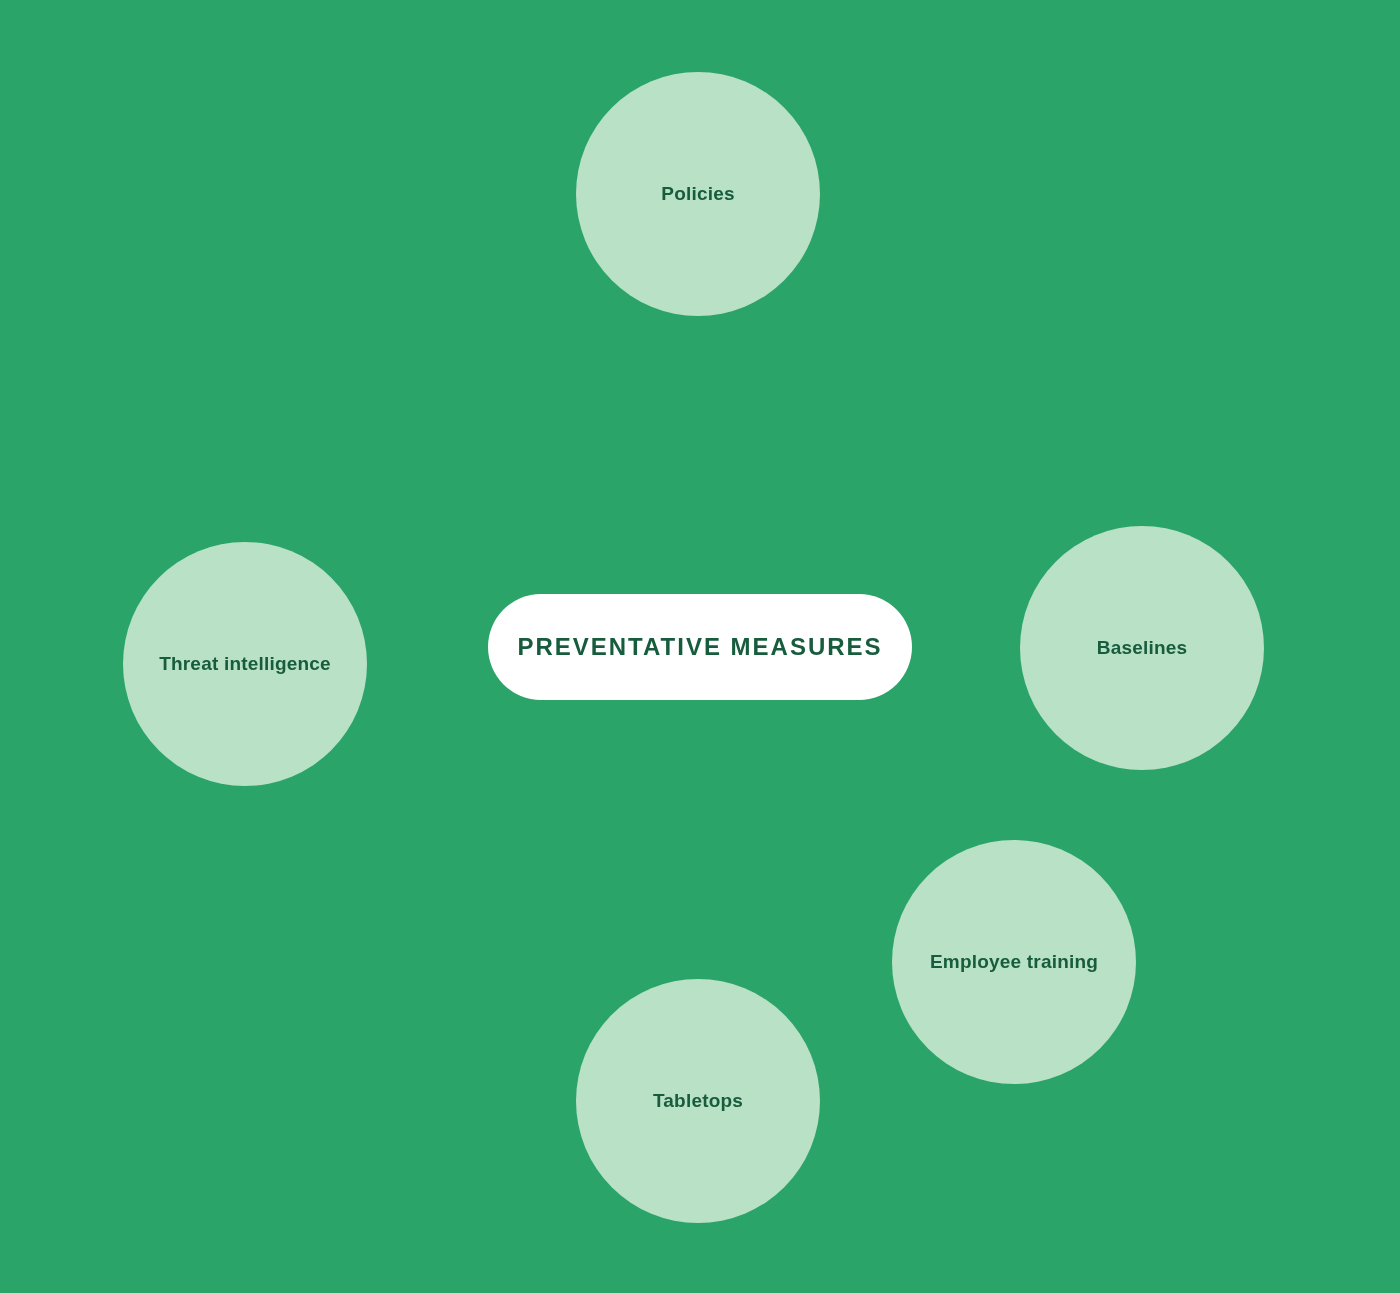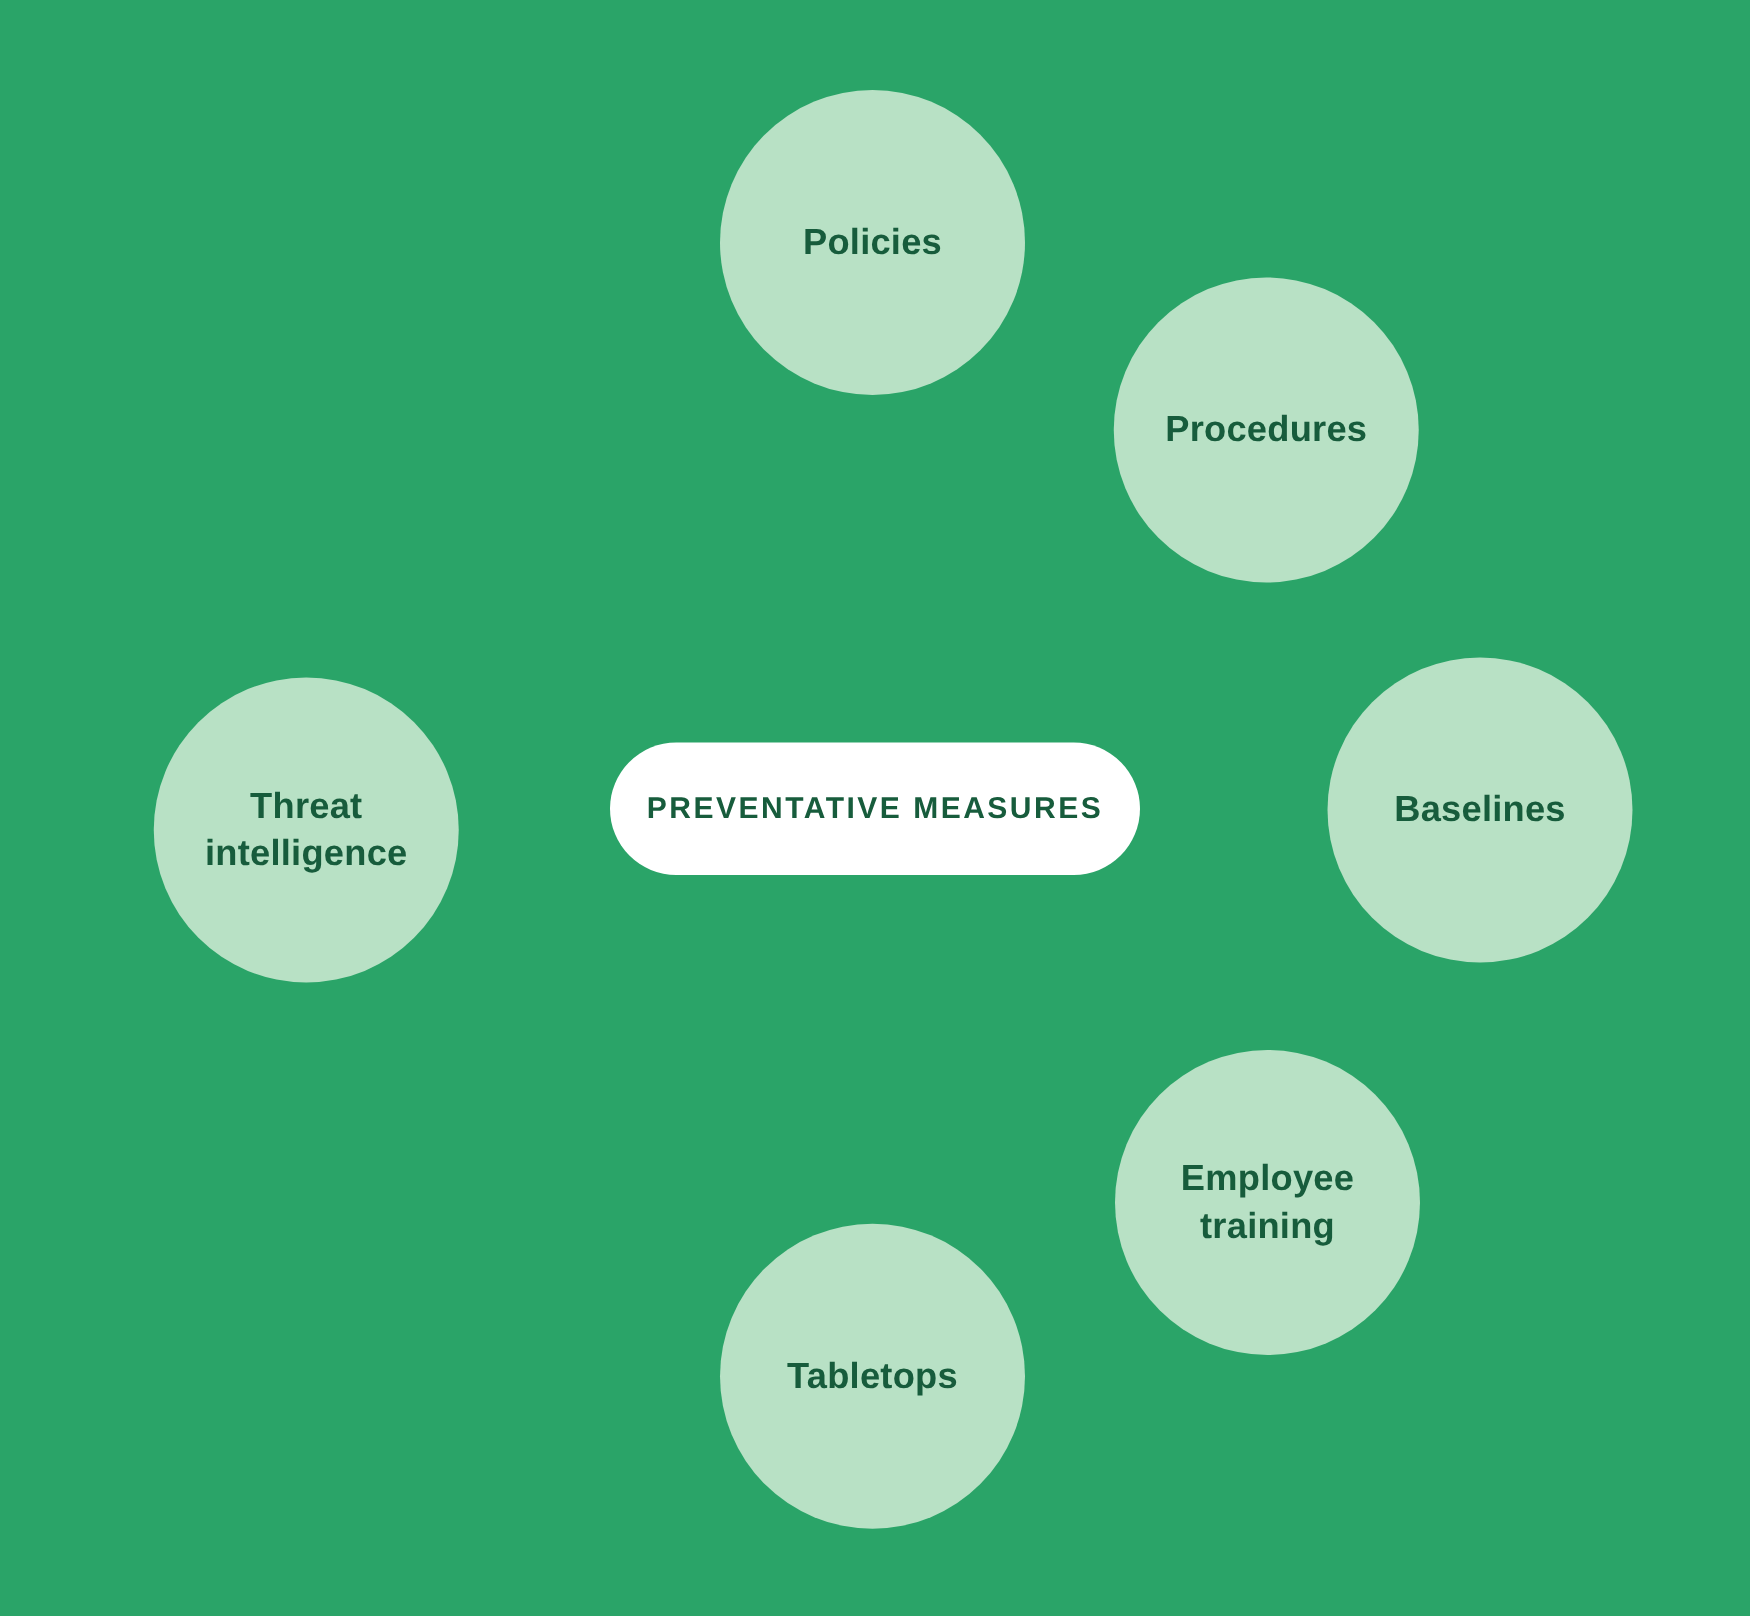--- a/index.html
+++ b/index.html
@@ -29,31 +29,31 @@
     border-radius: 50%;
     background: var(--node-fill);
     display: flex;
     align-items: center;
     justify-content: center;
     text-align: center;
   }
   .node .label {
     display: block;
     max-width: 175px;
-    font-size: 29px;
+    font-size: 19px;
     line-height: 1.32;
     font-weight: 700;
     color: var(--node-text);
     letter-spacing: 0.2px;
   }
   .node-policies            { left: 576px;  top: 72px;  }
   .node-asset-inventories   { left: 258px;  top: 221px; }
   .node-procedures          { left: 891px;  top: 222px; }
   .node-threat-intelligence { left: 123px;  top: 542px; }
-  .node-baselines           { left: 1062px; top: 526px; }
+  .node-baselines           { left: 1020px; top: 526px; }
   .node-incident-response-plan { left: 258px; top: 840px; }
   .node-employee-training   { left: 892px;  top: 840px; }
   .node-tabletops           { left: 576px;  top: 979px; }
   .center-pill {
     position: absolute;
     left: 488px;
     top: 594px;
     width: 424px;
     height: 106px;
     border-radius: 53px;
@@ -73,23 +73,20 @@
 </style>
 </head>
 <body>
 
 <div class="canvas">
 
   <div class="node node-policies">
     <span class="label">Policies</span>
   </div>
 
-  <div class="node node-procedures">
-    <span class="label">Procedures</span>
-  </div>
 
   <div class="node node-baselines">
     <span class="label">Baselines</span>
   </div>
 
   <div class="node node-employee-training">
     <span class="label">Employee training</span>
   </div>
 
   <div class="node node-tabletops">

